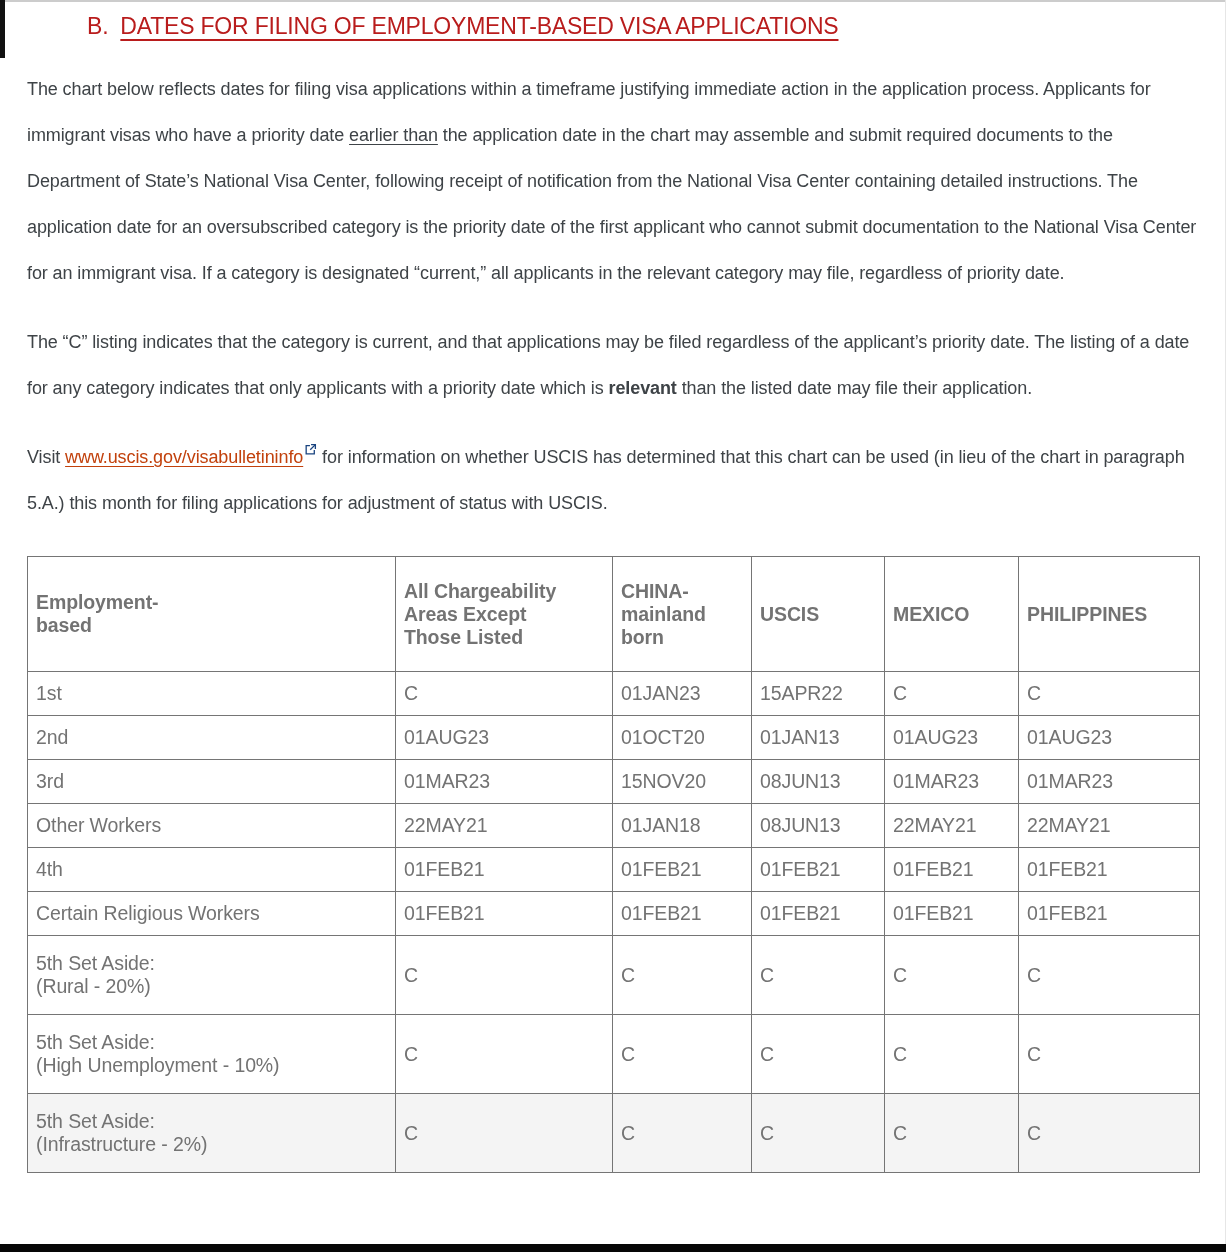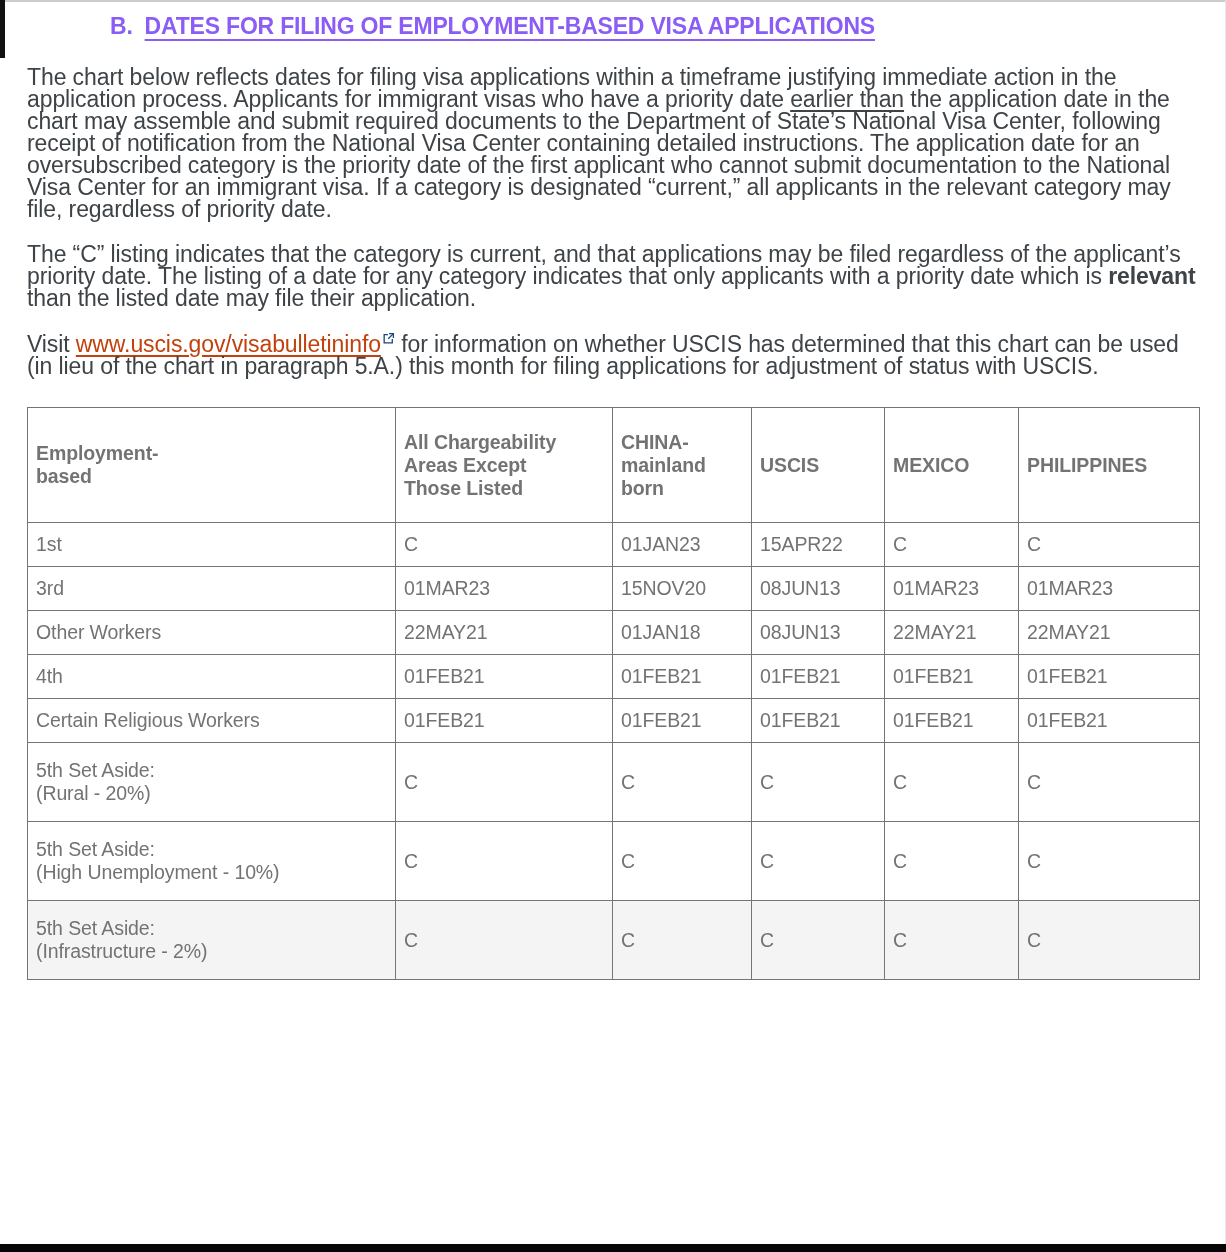--- a/index.html
+++ b/index.html
@@ -26,35 +26,35 @@
   .bottom-bar {
     position: absolute; left: 0; right: 0; bottom: 0; height: 8px;
     background: #060606;
     z-index: 5;
   }
   .content {
     padding: 13px 27px 0 27px;
   }
   h2.page-title {
     font-size: 23px;
-    font-weight: bold;
-    color: #8b5cf6;
-    margin-left: 83px;
+    font-weight: normal;
+    color: #b91c1c;
+    margin-left: 60px;
     letter-spacing: -0.2px;
     white-space: nowrap;
   }
   h2.page-title .title-underline {
     text-decoration: underline;
     text-decoration-thickness: 2px;
     text-underline-offset: 5px;
     margin-left: 12px;
   }
   p.body-para {
-    font-size: 23px;
-    line-height: 22px;
+    font-size: 18px;
+    line-height: 46px;
     color: #3e4347;
     margin-top: 23px;
     letter-spacing: -0.1px;
   }
   p.body-para:first-of-type { margin-top: 26px; }
   .u { text-decoration: underline; text-underline-offset: 3px; }
   .b { font-weight: bold; }
   a.ext-link {
     color: #c2410c;
     text-decoration: underline;
@@ -140,20 +140,28 @@
     <tbody>
       <tr class="row-s">
         <td>1st</td>
         <td>C</td>
         <td>01JAN23</td>
         <td>15APR22</td>
         <td>C</td>
         <td>C</td>
       </tr>
       <tr class="row-s">
+        <td>2nd</td>
+        <td>01AUG23</td>
+        <td>01OCT20</td>
+        <td>01JAN13</td>
+        <td>01AUG23</td>
+        <td>01AUG23</td>
+      </tr>
+      <tr class="row-s">
         <td>3rd</td>
         <td>01MAR23</td>
         <td>15NOV20</td>
         <td>08JUN13</td>
         <td>01MAR23</td>
         <td>01MAR23</td>
       </tr>
       <tr class="row-s">
         <td>Other Workers</td>
         <td>22MAY21</td>

